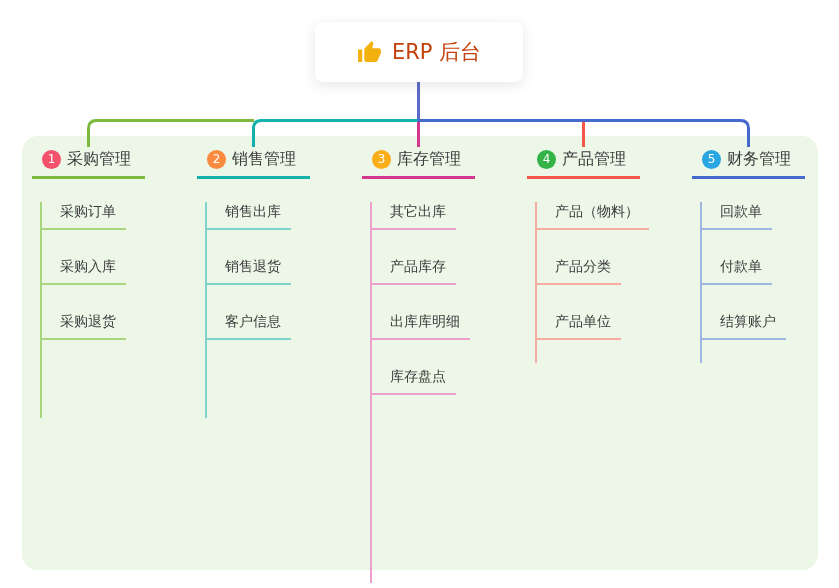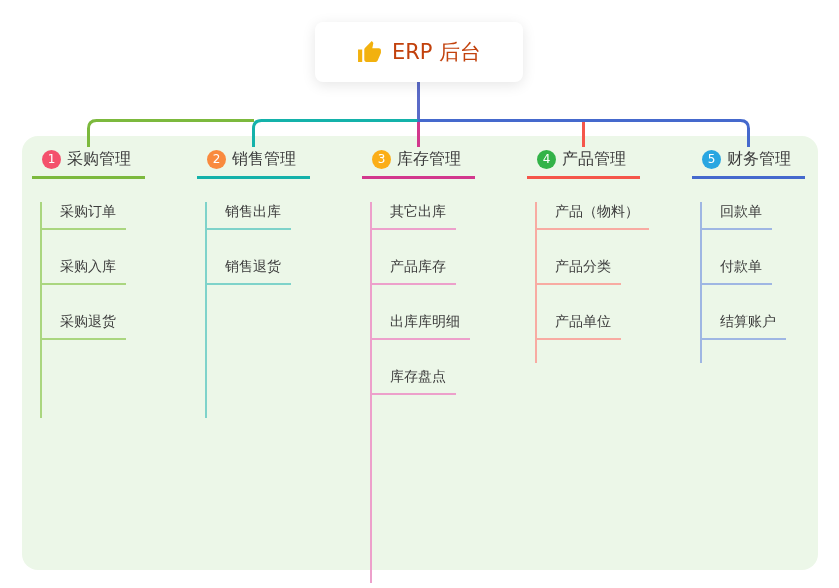--- a/index.html
+++ b/index.html
@@ -90,20 +90,21 @@
 
 <div class="branch" style="left: 197px; --badge: #f98a3e; --main: #14b2aa; --light: #7ed3ca;">
   <div class="branch-title">
     <span class="num">2</span>
     <span>销售管理</span>
   </div>
   <div class="subtree">
     <i class="vline" style="height:216px"></i>
     <div class="sub-item">销售出库</div>
     <div class="sub-item">销售退货</div>
+    <div class="sub-item">客户信息</div>
   </div>
 </div>
 
 <div class="branch" style="left: 362px; --badge: #fbae17; --main: #d2388d; --light: #eda0cb;">
   <div class="branch-title">
     <span class="num">3</span>
     <span>库存管理</span>
   </div>
   <div class="subtree">
     <i class="vline" style="height:381px"></i>

